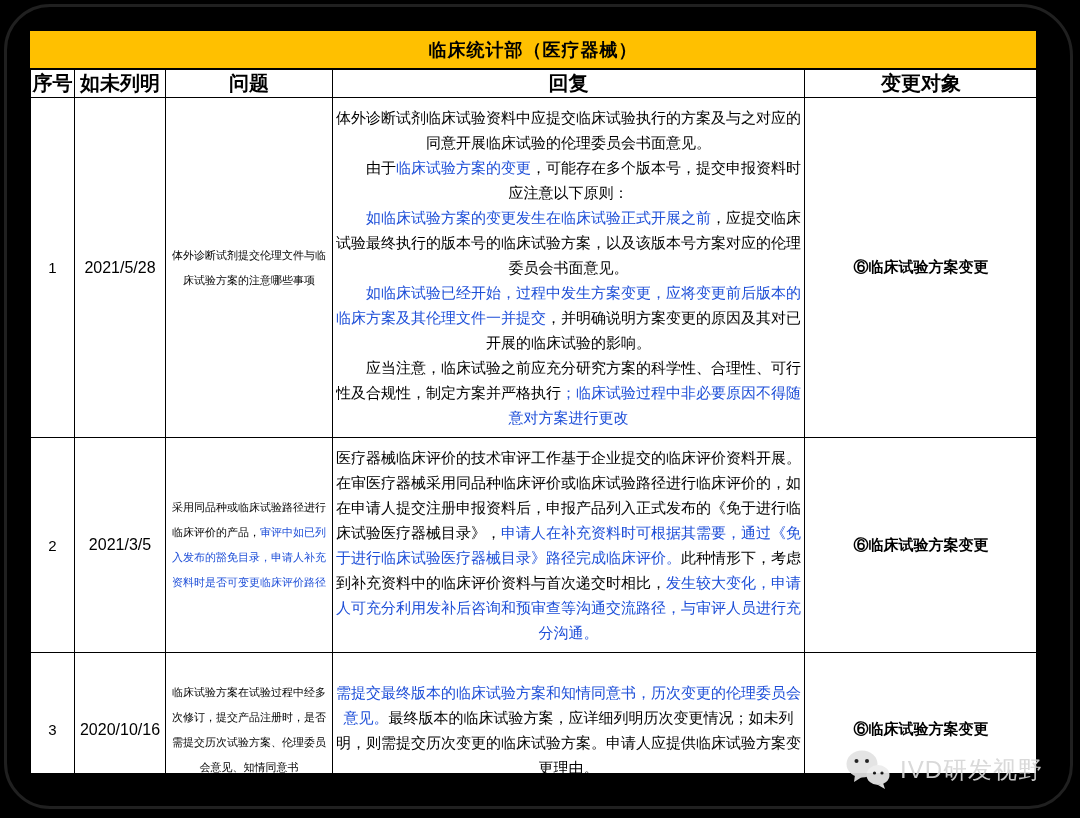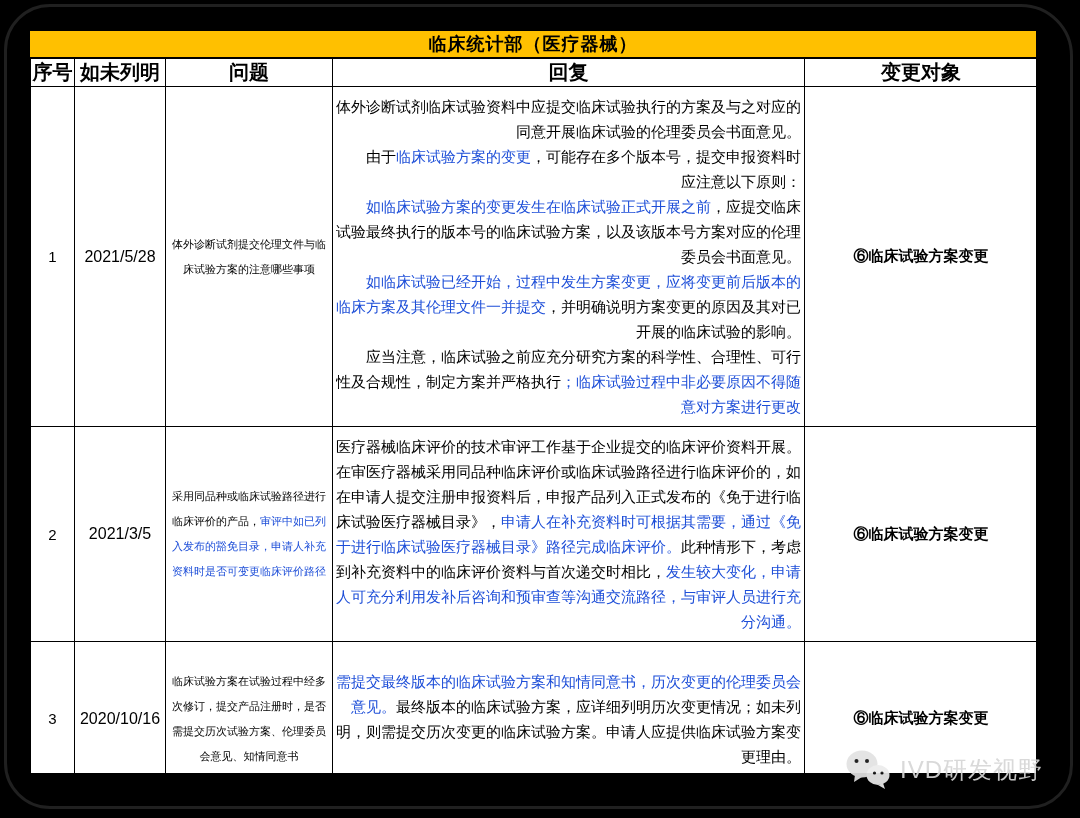--- a/index.html
+++ b/index.html
@@ -19,21 +19,21 @@
     overflow: hidden;
   }
   .sheet {
     position: absolute;
     left: 22px; top: 23px;
     width: 1008px; height: 744px;
     background: #fff;
     border: 1px solid #000;
   }
   .title-bar {
-    height: 27px;
+    height: 38px;
     background: #FFC000;
     border-bottom: 1px solid #000;
     display: flex;
     align-items: center;
     justify-content: center;
     font-size: 18px;
     font-weight: bold;
     color: #000;
     letter-spacing: 1px;
   }
@@ -66,21 +66,21 @@
   .c-q {
     font-size: 11px;
     line-height: 25px;
     padding: 10px 6px;
     text-align: center;
   }
   .c-r {
     font-size: 15px;
     line-height: 25px;
     padding: 7px 3px;
-    text-align: right;
+    text-align: center;
   }
   .c-r .cellbox { max-height: 328px; overflow: hidden; }
   .para.indent { text-indent: 2em; }
   .c-t {
     text-align: center;
     font-size: 15px;
     font-weight: bold;
   }
   .red { color: #1d4ed8; }
   .watermark {

